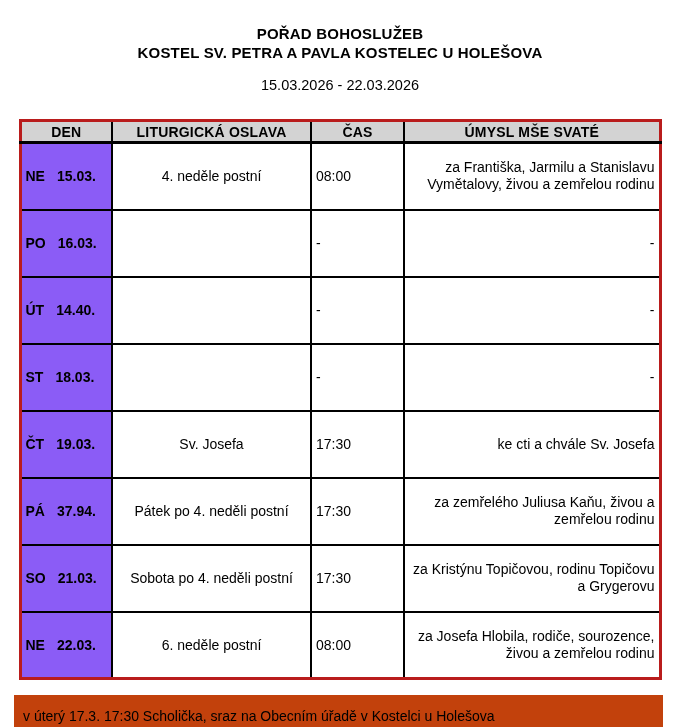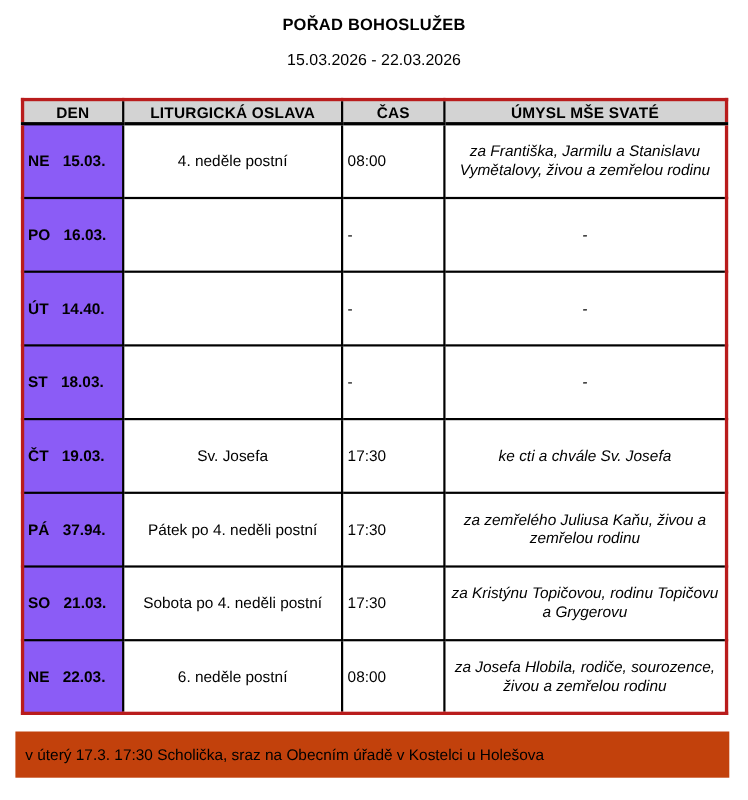--- a/index.html
+++ b/index.html
@@ -12,21 +12,21 @@
     font-family: "Liberation Sans", sans-serif;
     color: #000000;
   }
   .page {
     width: 680px;
     height: 727px;
     overflow: hidden;
     position: relative;
   }
   .doc-header {
-    padding-top: 13px;
+    padding-top: 24px;
     text-align: center;
   }
   .title-line {
     font-size: 15px;
     font-weight: bold;
     line-height: 19px;
     letter-spacing: 0.2px;
   }
   .date-range {
     font-size: 14.5px;
@@ -71,41 +71,41 @@
     align-items: center;
     white-space: nowrap;
   }
   td.celebration-cell {
     text-align: center;
   }
   td.time-cell {
     text-align: left;
   }
   td.intention-cell {
-    text-align: center;
+    text-align: right;
     font-size: 13.5px;
     line-height: 17px;
     padding: 2px 8px;
-    font-style: italic;
   }
   .footer-note {
     margin: 15px 17px 0 14px;
     background: #c2410c;
     font-size: 14px;
     line-height: 18px;
     padding: 12px 8px 12px 9px;
   }
 </style>
 </head>
 <body>
 
 <div class="page">
 
   <header class="doc-header">
     <div class="title-line">POŘAD BOHOSLUŽEB</div>
+    <div class="title-line">KOSTEL SV. PETRA A PAVLA KOSTELEC U HOLEŠOVA</div>
     <div class="date-range">15.03.2026 - 22.03.2026</div>
   </header>
 
   <table class="schedule">
     <colgroup>
       <col style="width:92px">
       <col style="width:199px">
       <col style="width:93px">
       <col style="width:256px">
     </colgroup>

